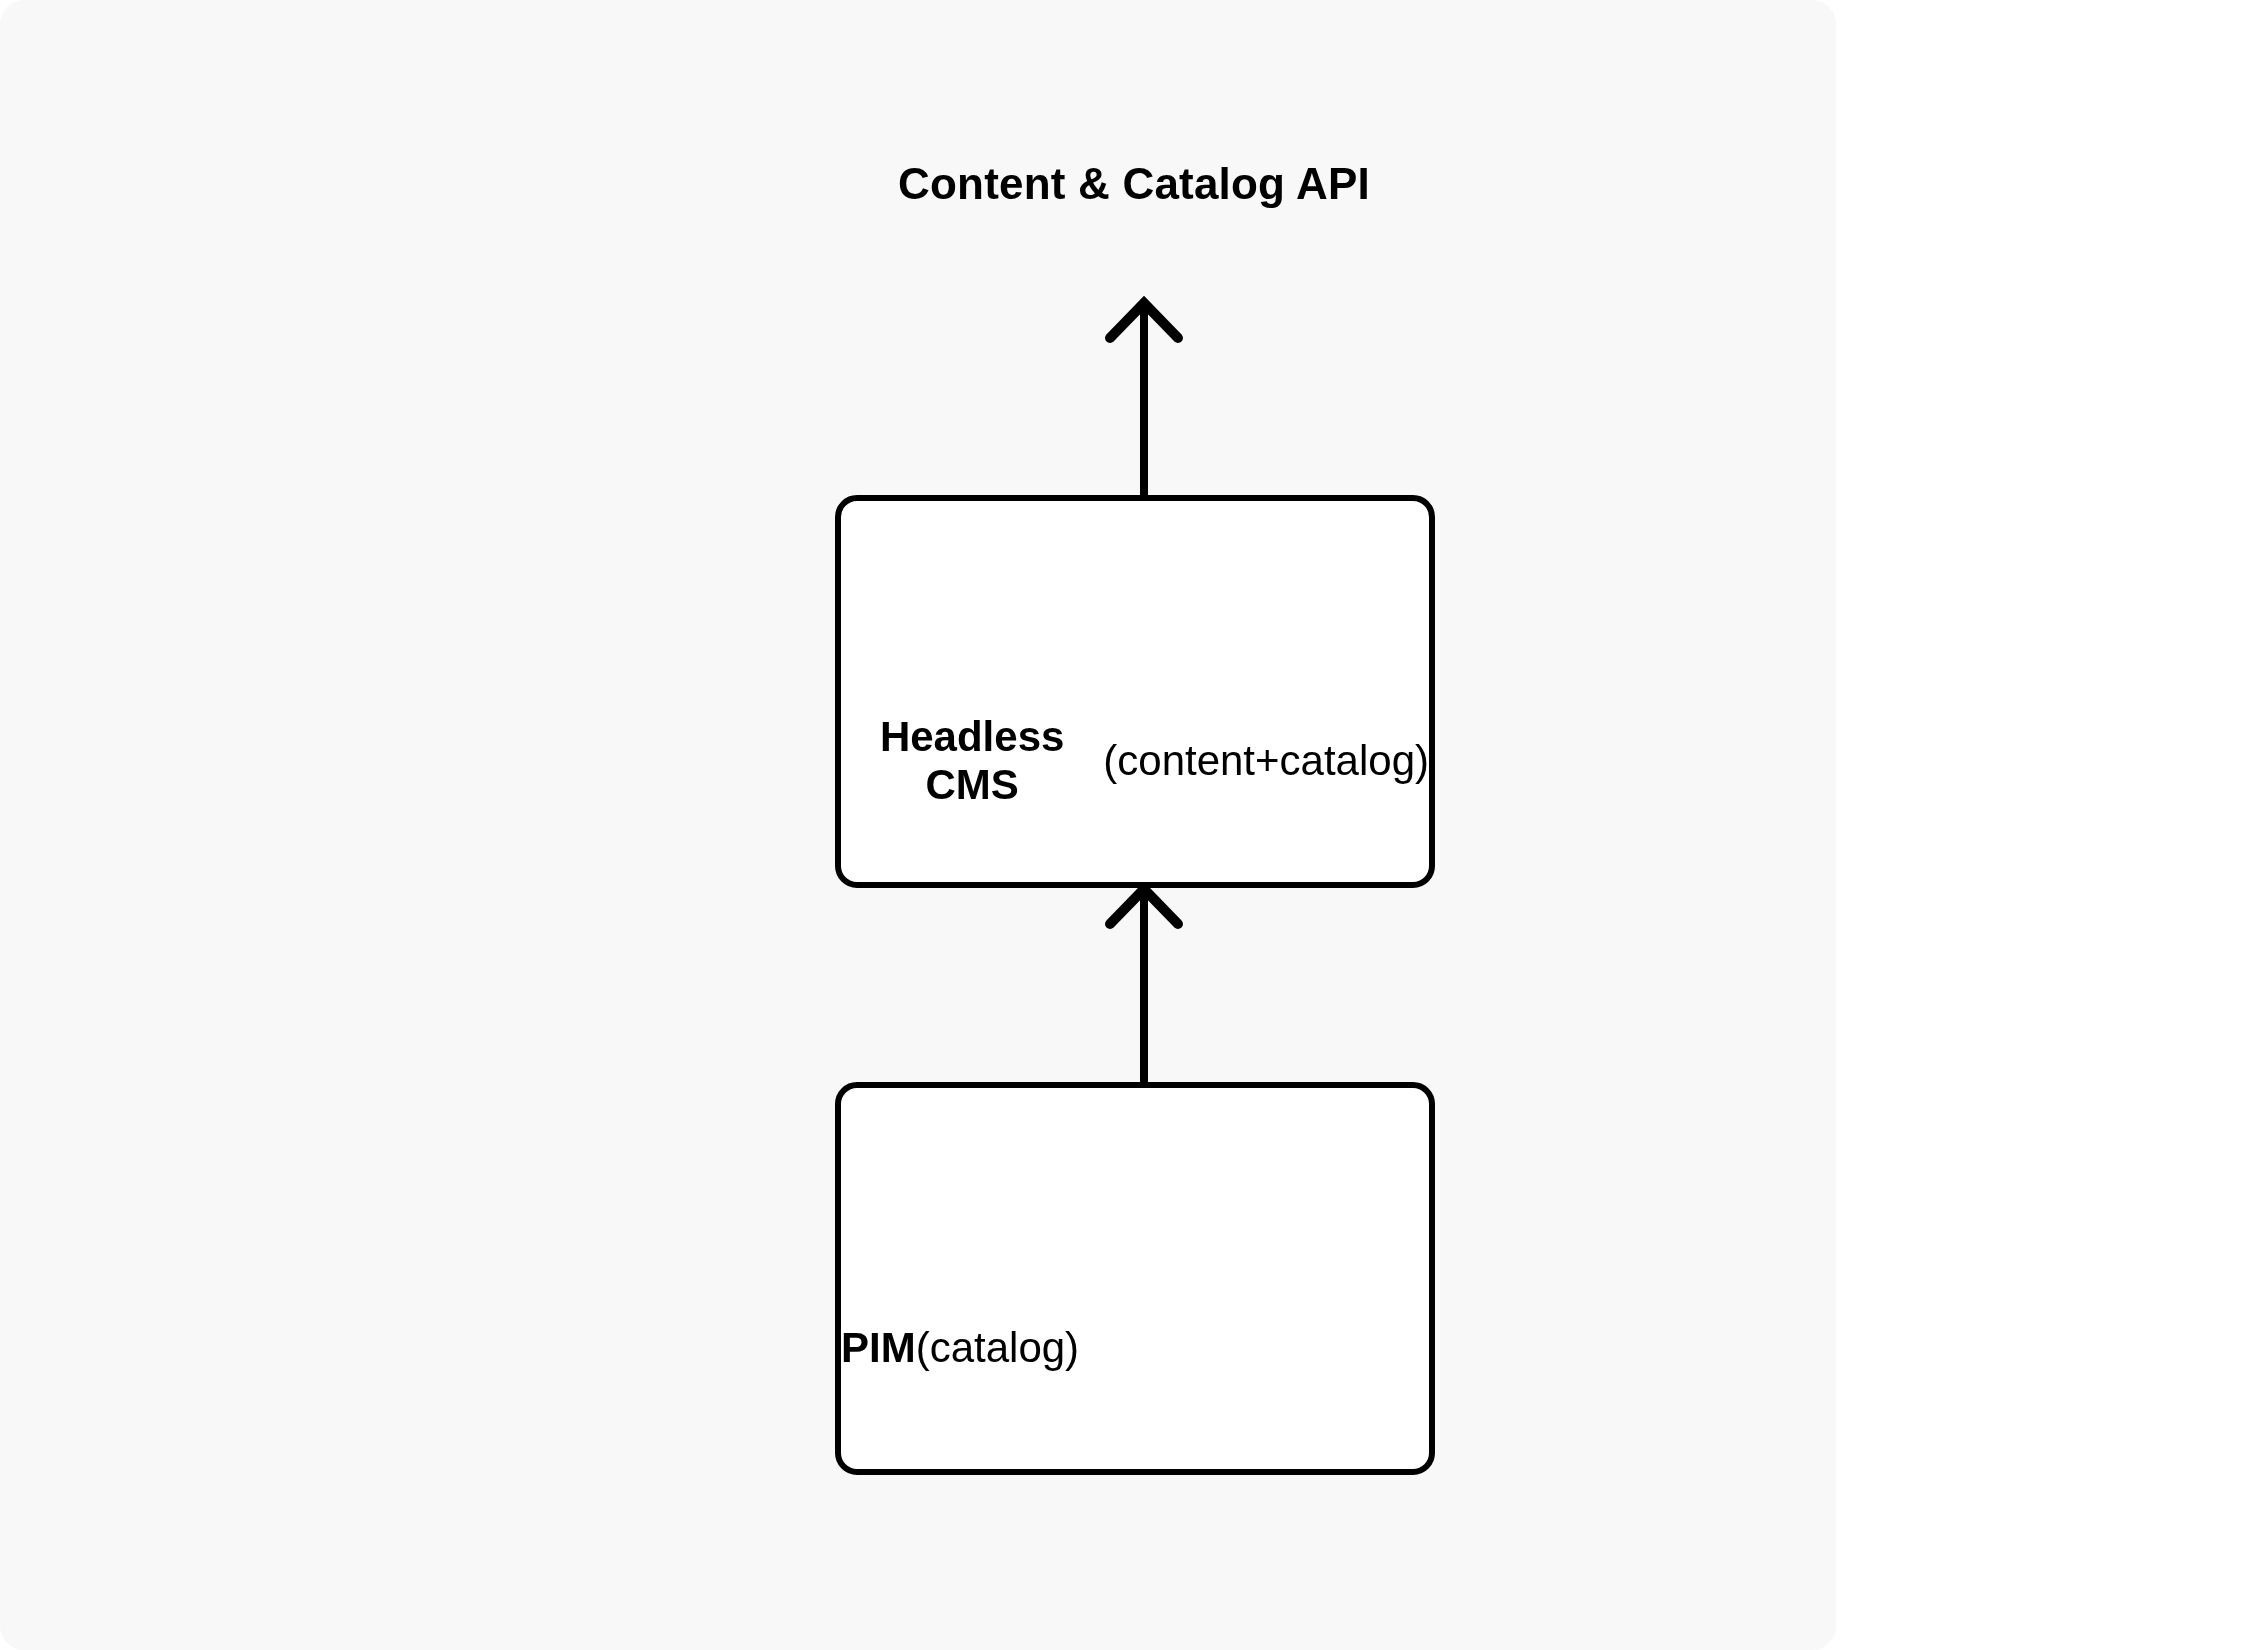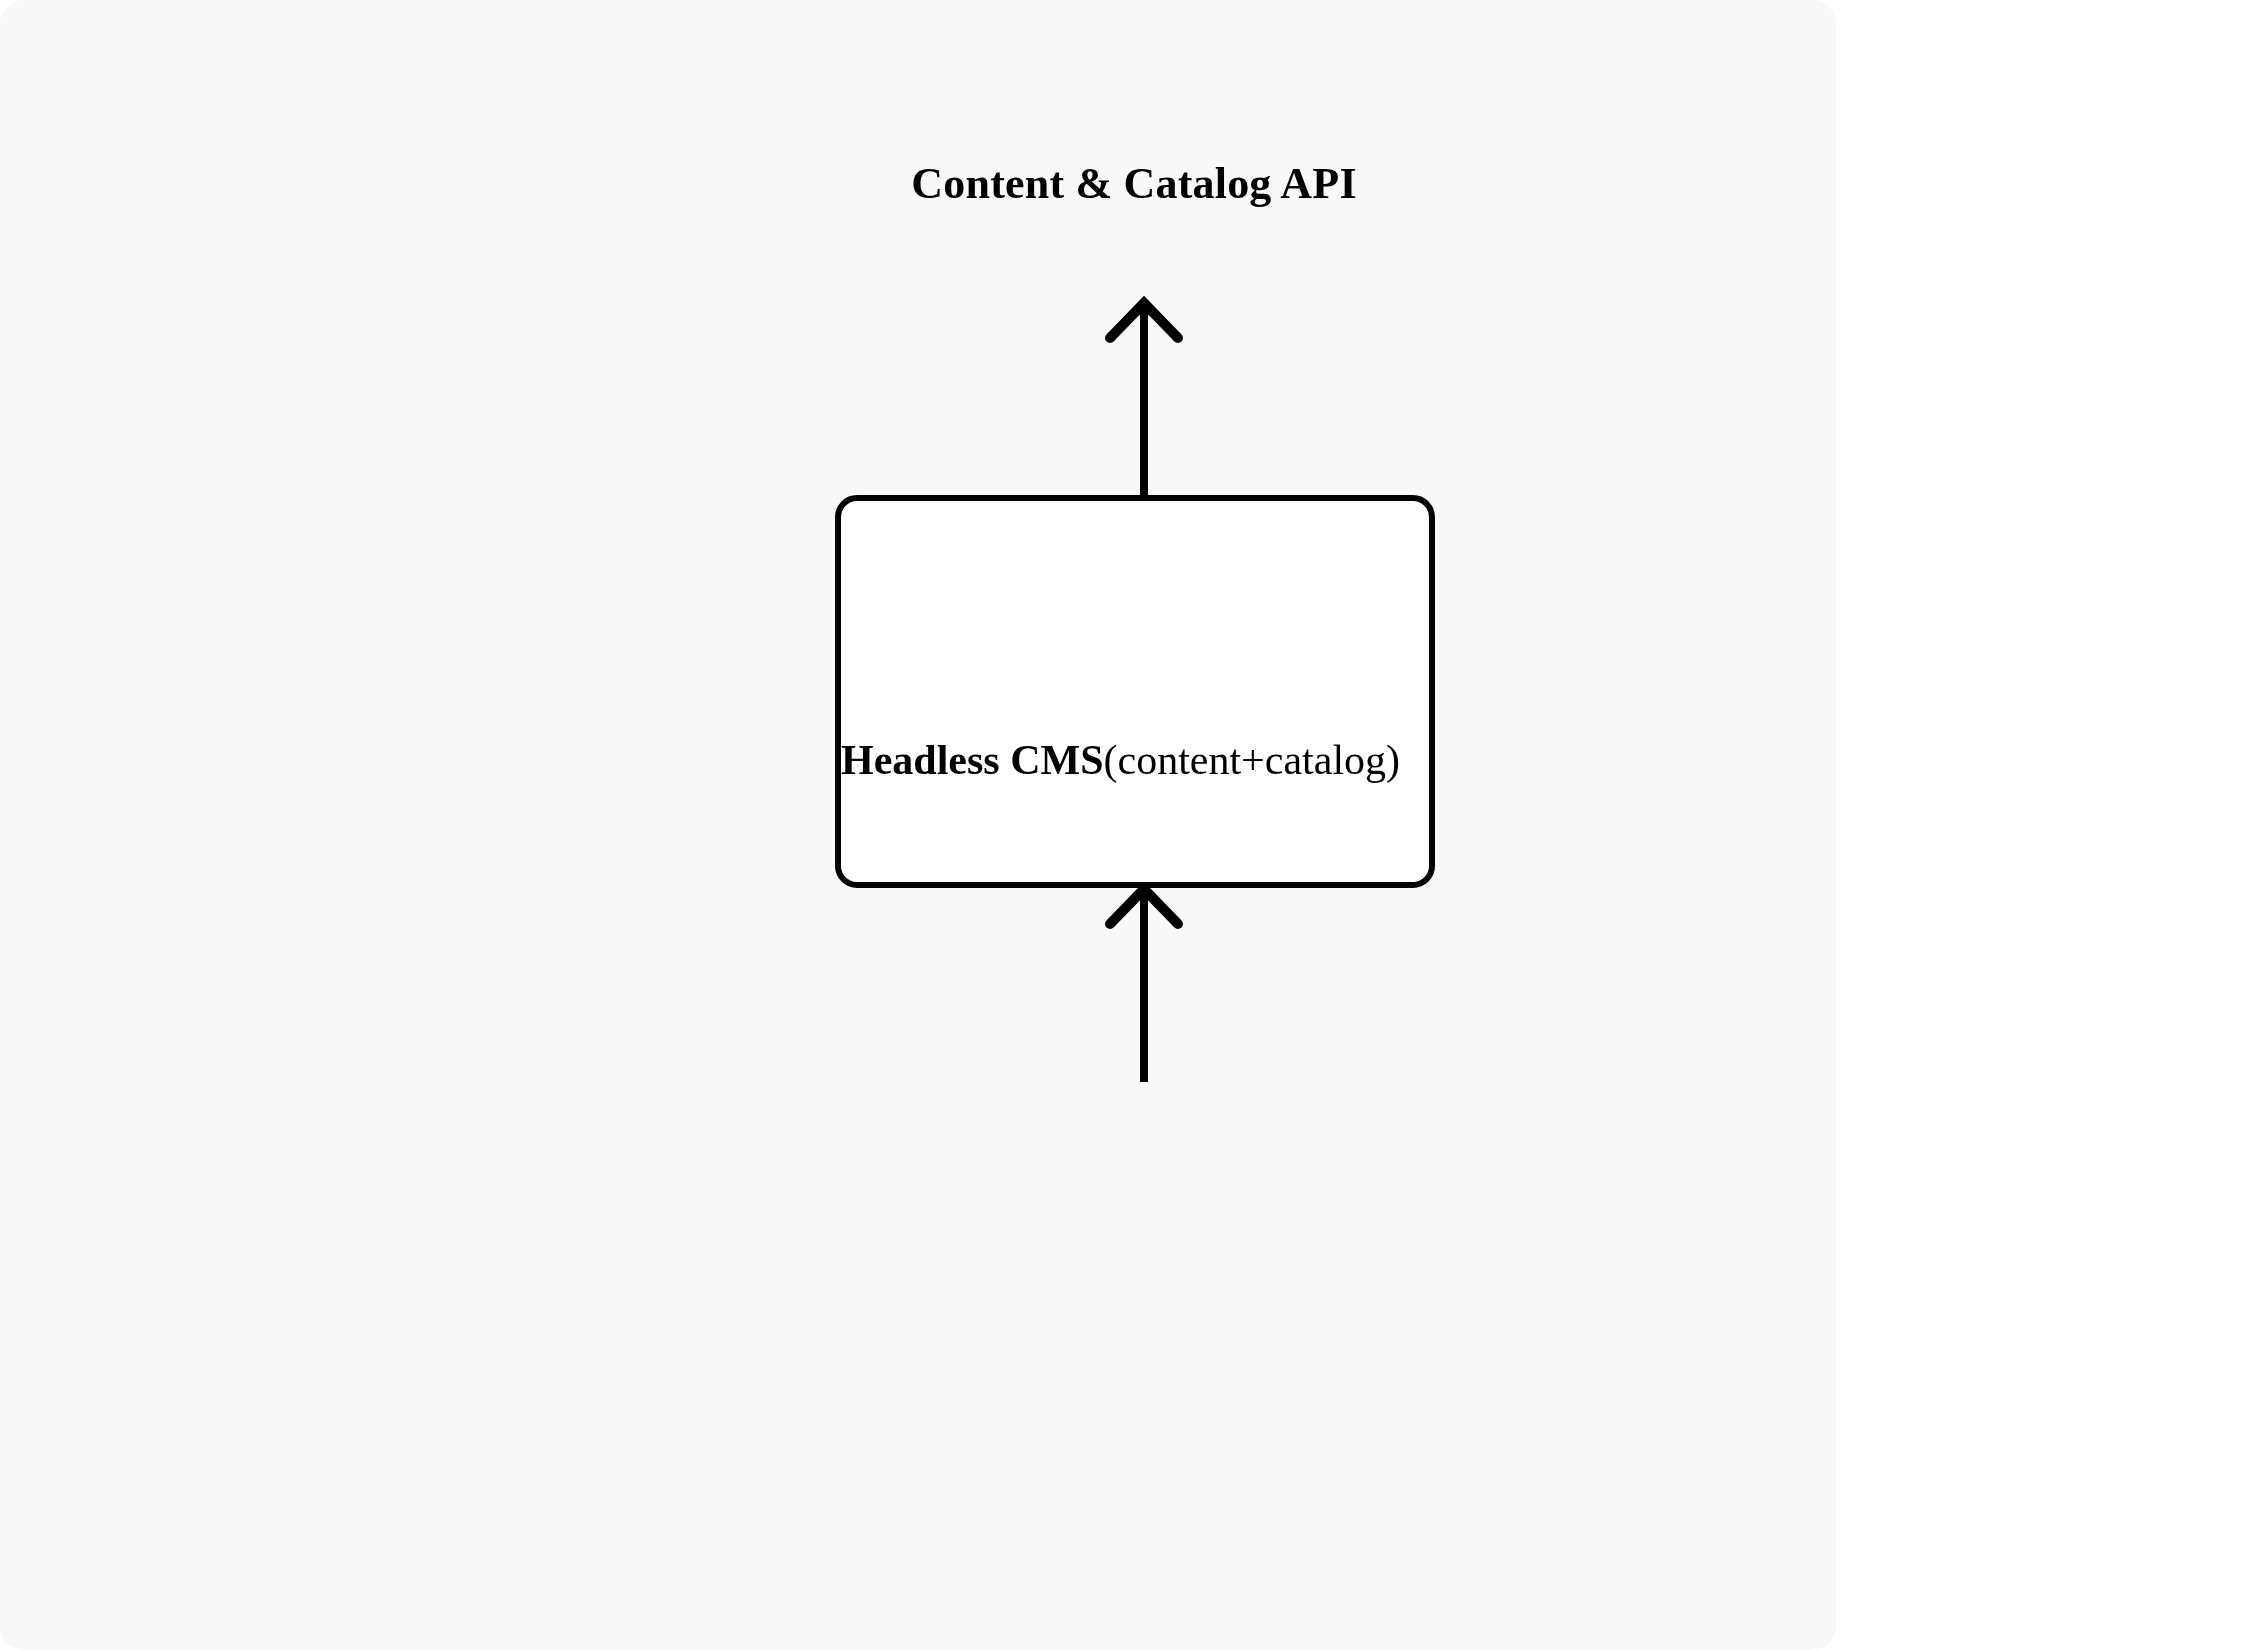--- a/index.html
+++ b/index.html
@@ -8,21 +8,21 @@
     background: #ffffff;
   }
 
   .canvas {
     position: relative;
     width: 1824px;
     height: 1650px;
     background: #f8f8f8;
     border-radius: 24px;
     overflow: hidden;
-    font-family: Liberation Serif, serif;
+    font-family: Liberation Sans, sans-serif;
     padding-left: 12px;
   }
 
   
   .diagram-title {
     position: absolute;
     left: 0;
     top: 162px;
     width: 2268px;
     text-align: center;
@@ -97,14 +97,18 @@
       <line x1="1144" y1="1082" x2="1144" y2="892" stroke="#000000" stroke-width="8" stroke-linecap="butt"></line>
       <path d="M 1110 924 L 1144 889 L 1178 924" fill="none" stroke="#000000" stroke-width="10" stroke-linecap="round" stroke-linejoin="miter"></path>
     </g>
   </svg>
 
   <div class="node node-cms">
     <div class="node-title">Headless CMS</div>
     <div class="node-subtitle">(content+catalog)</div>
   </div>
 
+  <div class="node node-pim">
+    <div class="node-title">PIM</div>
+    <div class="node-subtitle">(catalog)</div>
+  </div>
 
 </div>
 
 </body></html>

